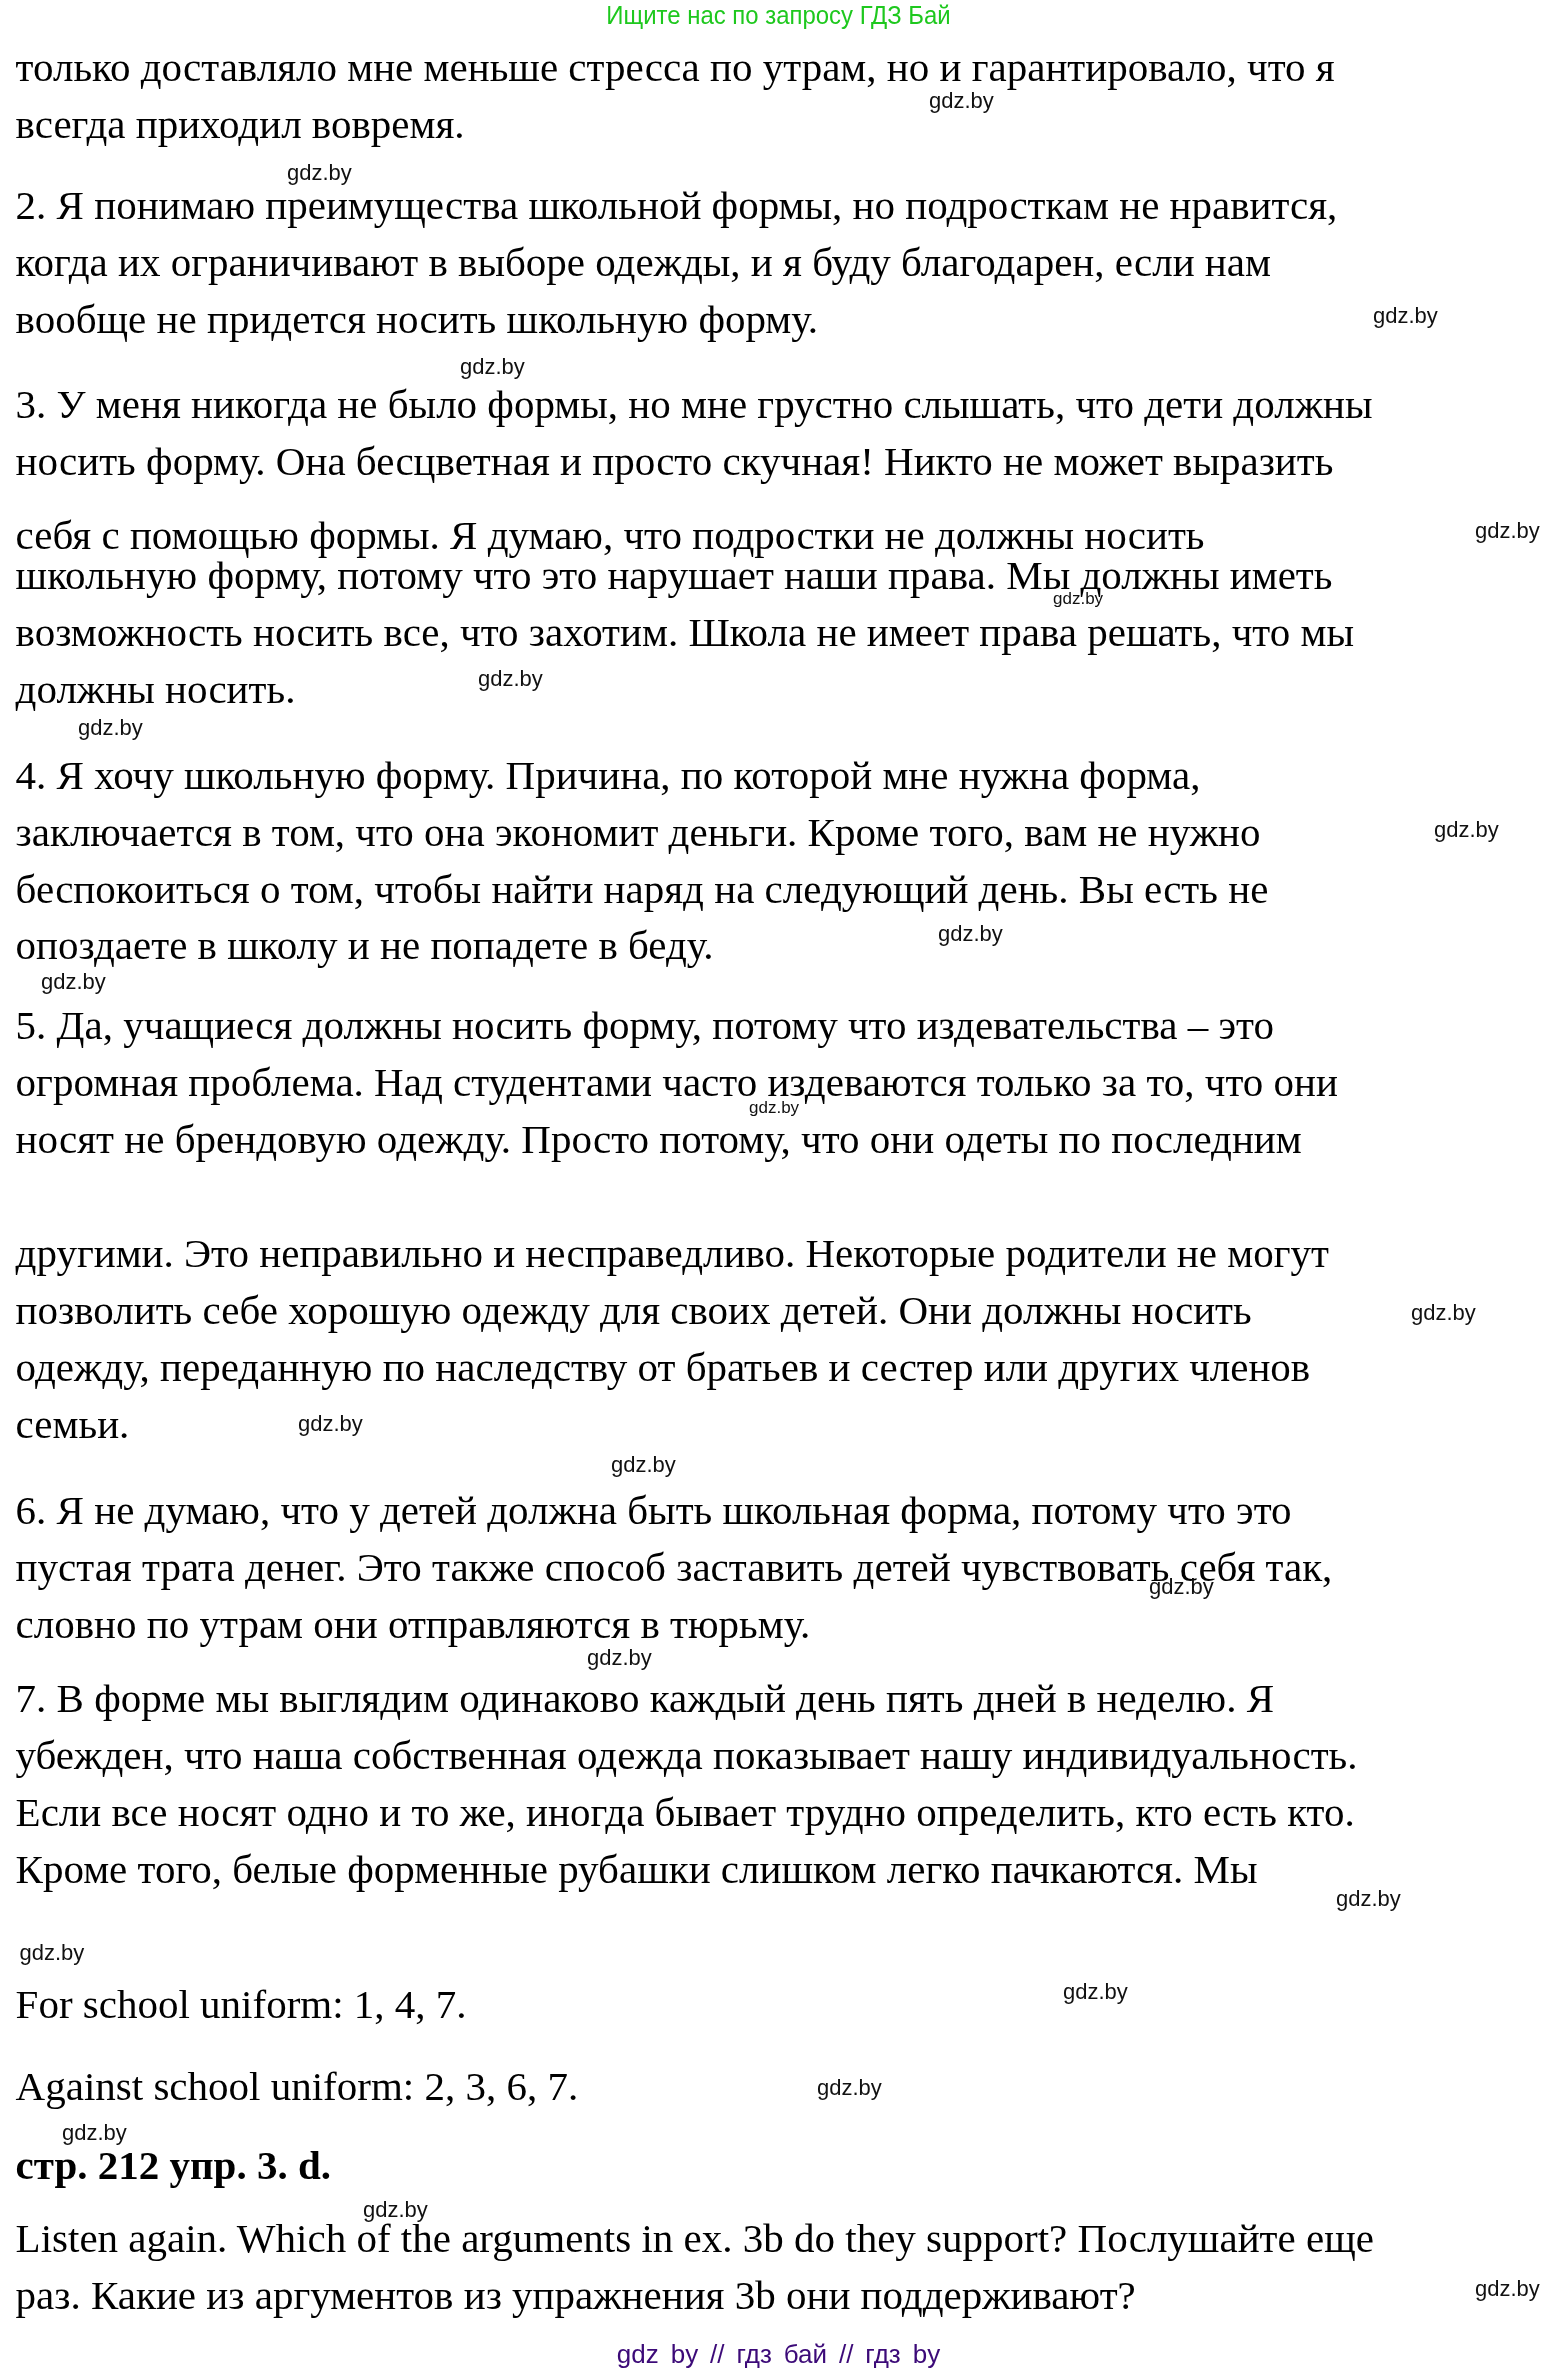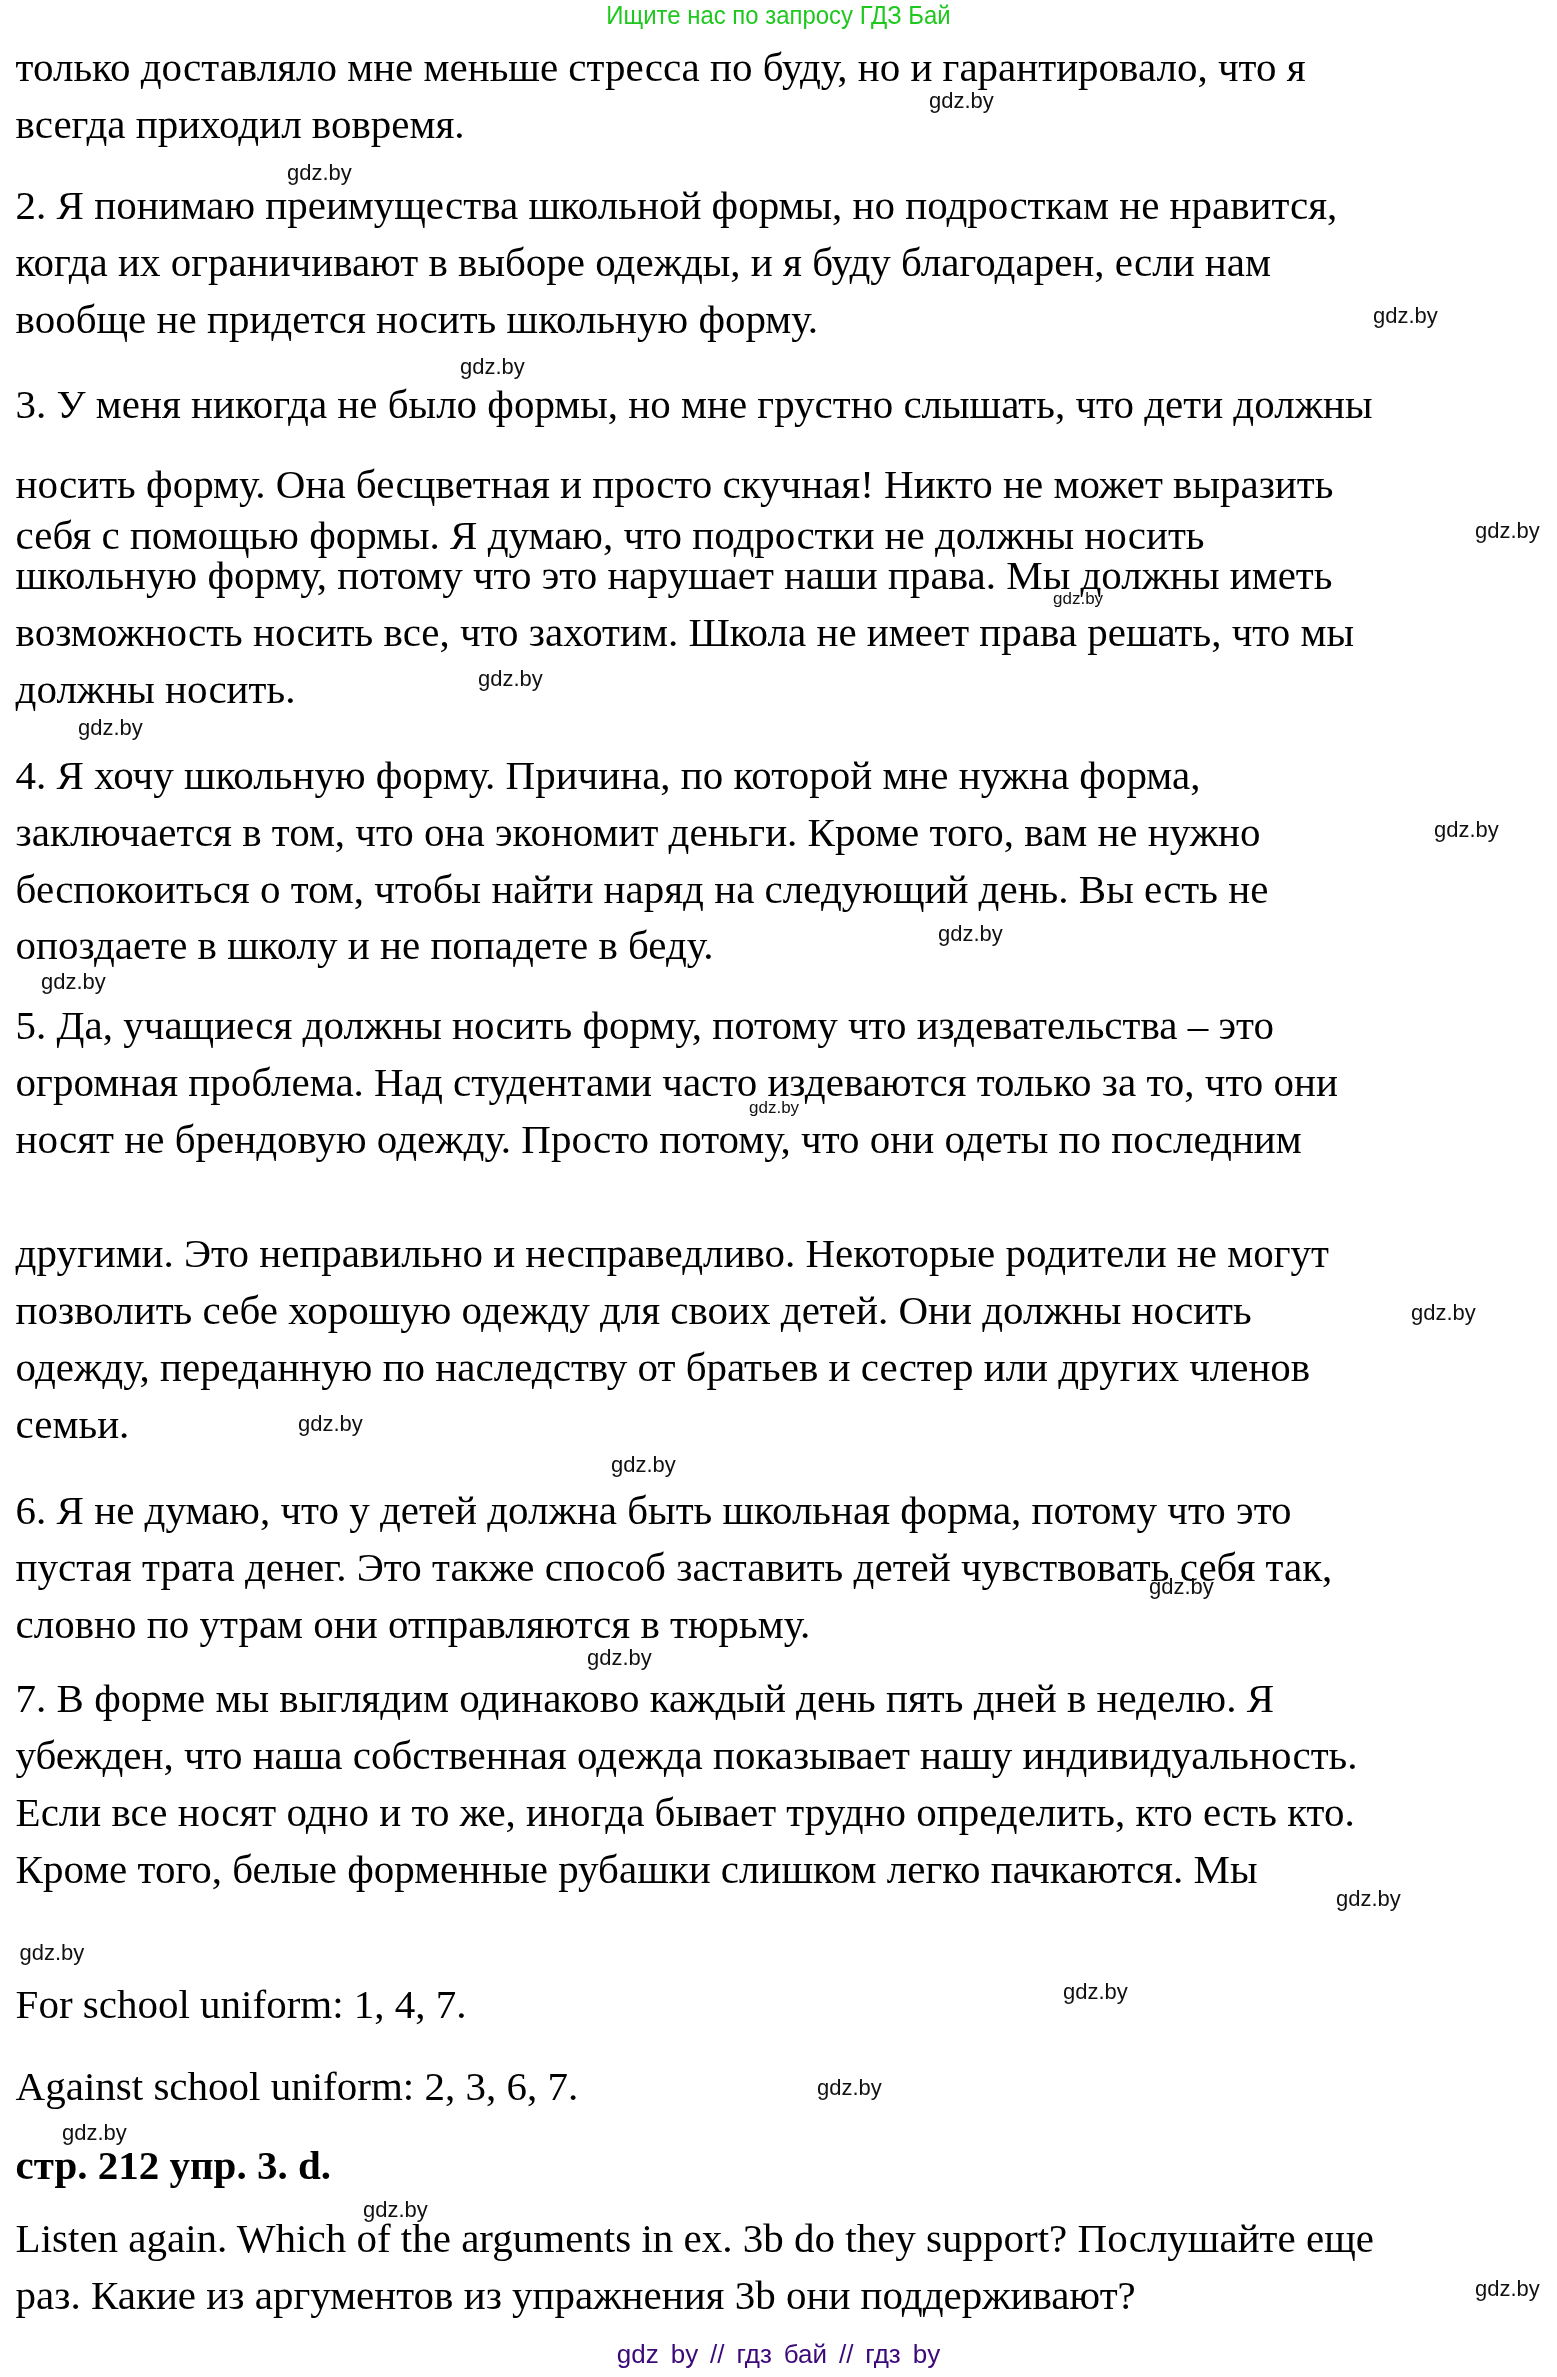--- a/index.html
+++ b/index.html
@@ -28,29 +28,29 @@
     color: #3c0a78; word-spacing: 4.7px;
   }
 </style>
 </head>
 <body>
 
 <div class="page">
 
   <div class="top-banner">Ищите нас по запросу ГДЗ Бай</div>
 
-  <div class="line" style="top:43px">только доставляло мне меньше стресса по буду, но и гарантировало, что я</div>
+  <div class="line" style="top:43px">только доставляло мне меньше стресса по утрам, но и гарантировало, что я</div>
   <div class="line" style="top:100px">всегда приходил вовремя.</div>
 
   <div class="line" style="top:181px">2. Я понимаю преимущества школьной формы, но подросткам не нравится,</div>
   <div class="line" style="top:238px">когда их ограничивают в выборе одежды, и я буду благодарен, если нам</div>
   <div class="line" style="top:295px">вообще не придется носить школьную форму.</div>
 
   <div class="line" style="top:380px">3. У меня никогда не было формы, но мне грустно слышать, что дети должны</div>
-  <div class="line" style="top:460px">носить форму. Она бесцветная и просто скучная! Никто не может выразить</div>
+  <div class="line" style="top:437px">носить форму. Она бесцветная и просто скучная! Никто не может выразить</div>
   <div class="line" style="top:511px">себя с помощью формы. Я думаю, что подростки не должны носить</div>
   <div class="line" style="top:551px">школьную форму, потому что это нарушает наши права. Мы должны иметь</div>
   <div class="line" style="top:608px">возможность носить все, что захотим. Школа не имеет права решать, что мы</div>
   <div class="line" style="top:665px">должны носить.</div>
 
   <div class="line" style="top:751px">4. Я хочу школьную форму. Причина, по которой мне нужна форма,</div>
   <div class="line" style="top:808px">заключается в том, что она экономит деньги. Кроме того, вам не нужно</div>
   <div class="line" style="top:865px">беспокоиться о том, чтобы найти наряд на следующий день. Вы есть не</div>
   <div class="line" style="top:921px">опоздаете в школу и не попадете в беду.</div>
 

